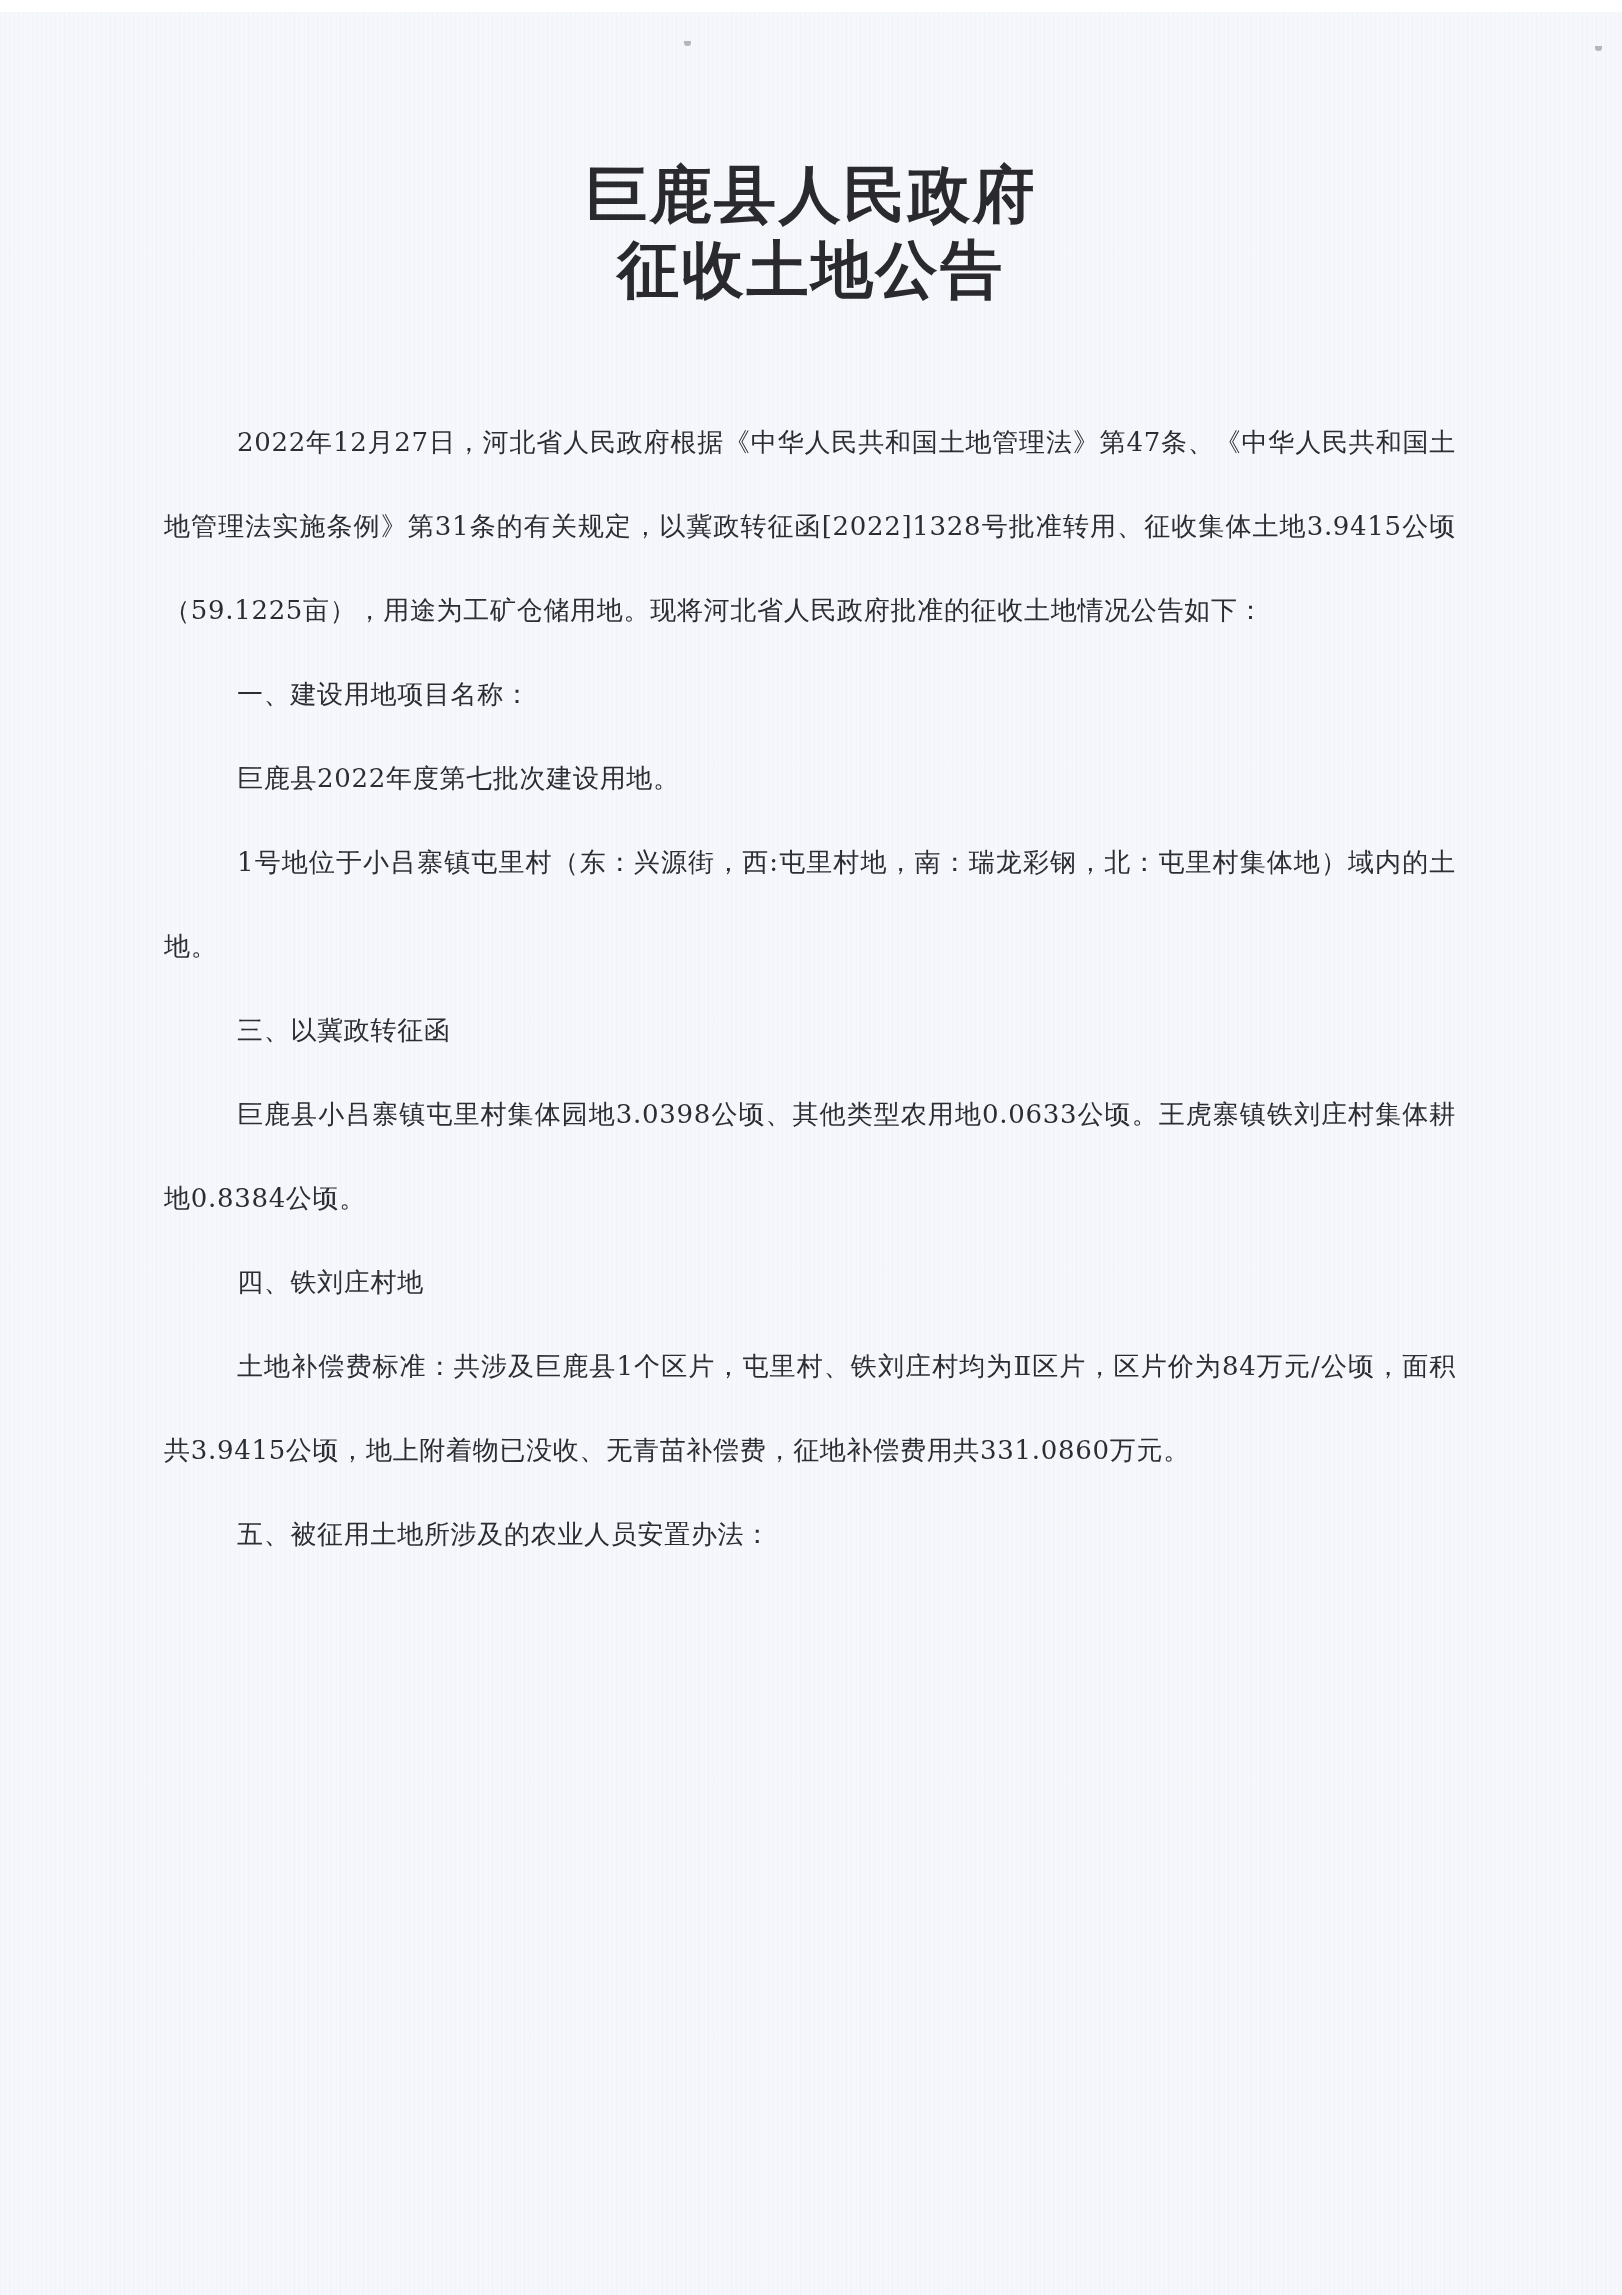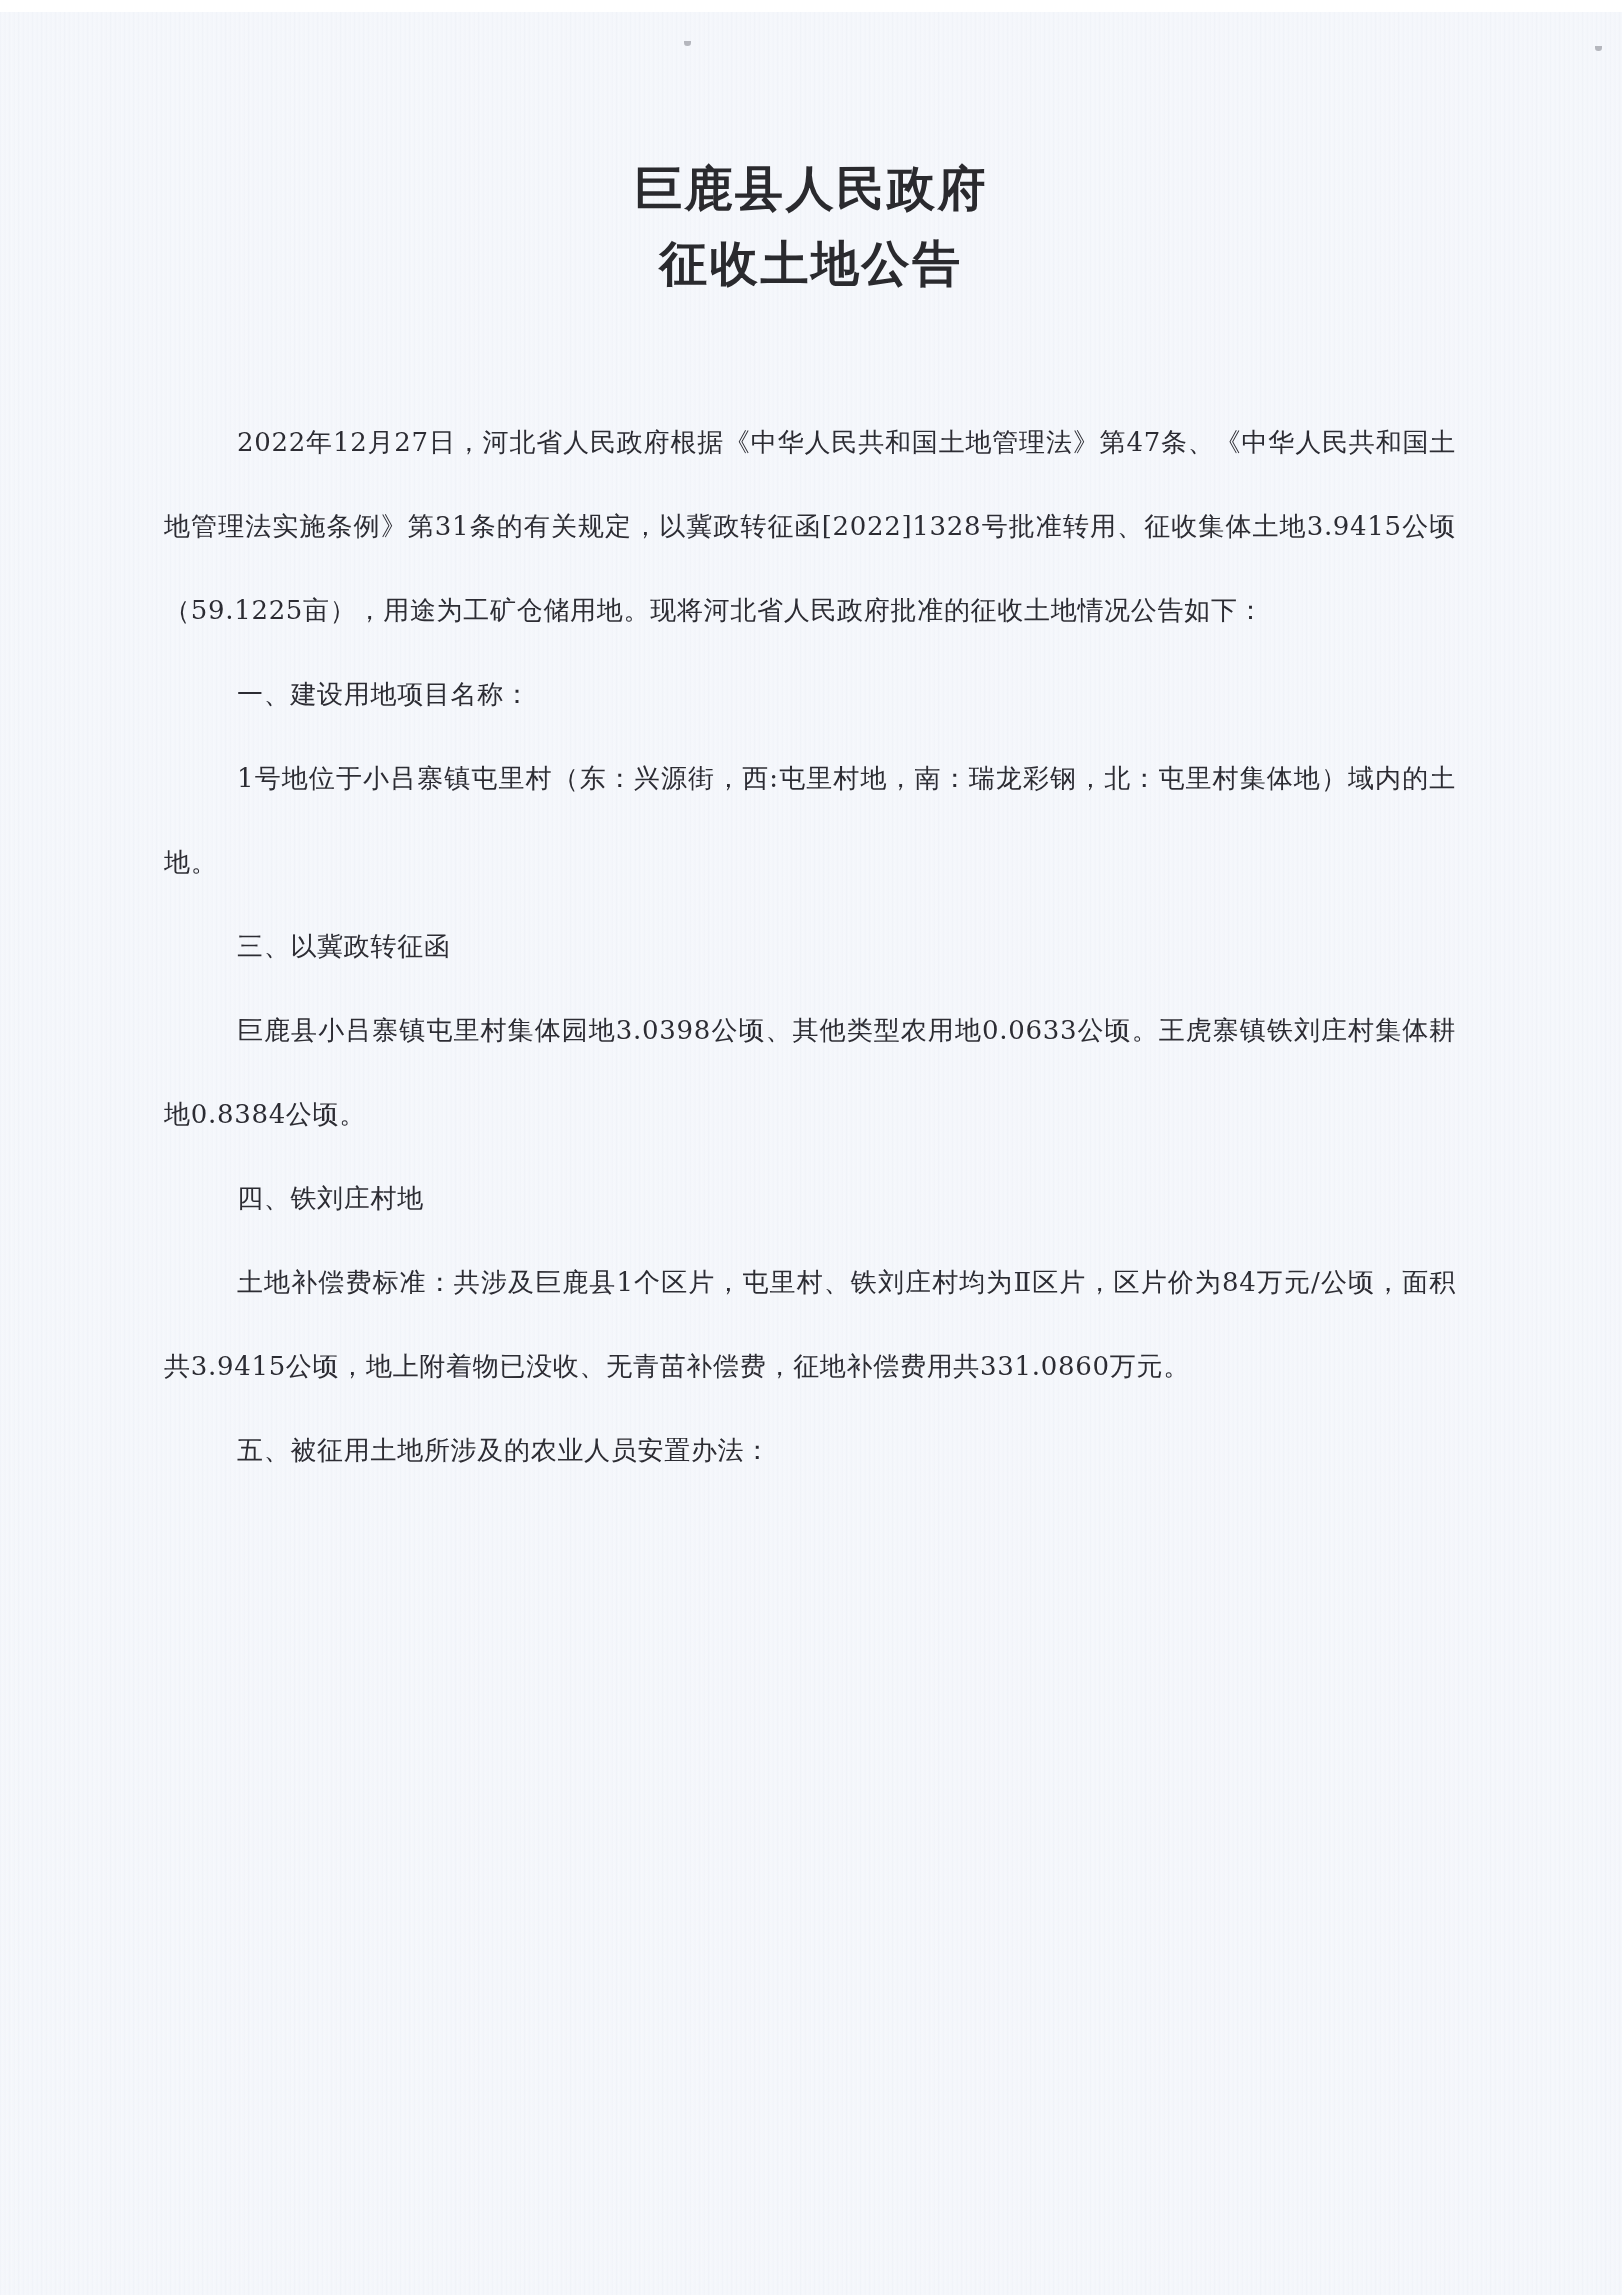--- a/index.html
+++ b/index.html
@@ -38,21 +38,21 @@
       background: #8a8c94;
       opacity: 0.6;
     }
     .title {
       position: absolute;
       left: 0;
       width: 1622px;
       text-align: center;
       font-family: "DejaVu Sans", "Liberation Sans", sans-serif;
       font-weight: bold;
-      font-size: 48px;
+      font-size: 62px;
       letter-spacing: 2.6px;
       color: #2a2a2e;
       line-height: 1;
     }
     .title.l1 { top: 164px; }
     .title.l2 { top: 239px; }
 
     .body-text {
       position: absolute;
       left: 164px;
@@ -79,20 +79,21 @@
   <div class="top-strip"></div>
   <div class="speck" style="left:684px; top:41px;"></div>
   <div class="speck" style="left:1595px; top:46px;"></div>
 
   <div class="title l1">巨鹿县人民政府</div>
   <div class="title l2">征收土地公告</div>
 
   <div class="body-text">
     <p class="para indent">2022年12月27日，河北省人民政府根据《中华人民共和国土地管理法》第47条、《中华人民共和国土地管理法实施条例》第31条的有关规定，以冀政转征函[2022]1328号批准转用、征收集体土地3.9415公顷（59.1225亩），用途为工矿仓储用地。现将河北省人民政府批准的征收土地情况公告如下：</p>
     <p class="para indent">一、建设用地项目名称：</p>
+    <p class="para indent">巨鹿县2022年度第七批次建设用地。</p>
     <p class="para indent">1号地位于小吕寨镇屯里村（东：兴源街，西:屯里村地，南：瑞龙彩钢，北：屯里村集体地）域内的土地。</p>
     <p class="para indent">三、以冀政转征函</p>
     <p class="para indent">巨鹿县小吕寨镇屯里村集体园地3.0398公顷、其他类型农用地0.0633公顷。王虎寨镇铁刘庄村集体耕地0.8384公顷。</p>
     <p class="para indent">四、铁刘庄村地</p>
     <p class="para indent">土地补偿费标准：共涉及巨鹿县1个区片，屯里村、铁刘庄村均为Ⅱ区片，区片价为84万元/公顷，面积共3.9415公顷，地上附着物已没收、无青苗补偿费，征地补偿费用共331.0860万元。</p>
     <p class="para indent">五、被征用土地所涉及的农业人员安置办法：</p>
   </div>
 </div>
 
 

